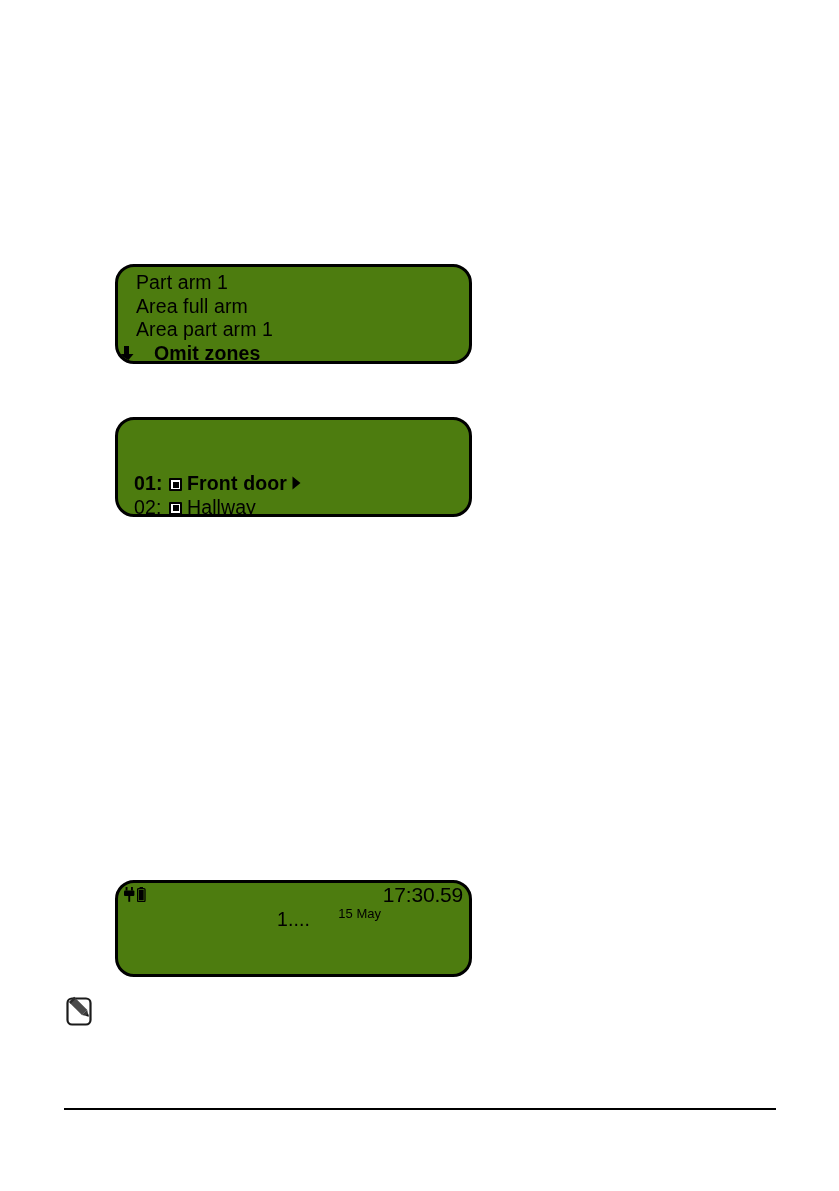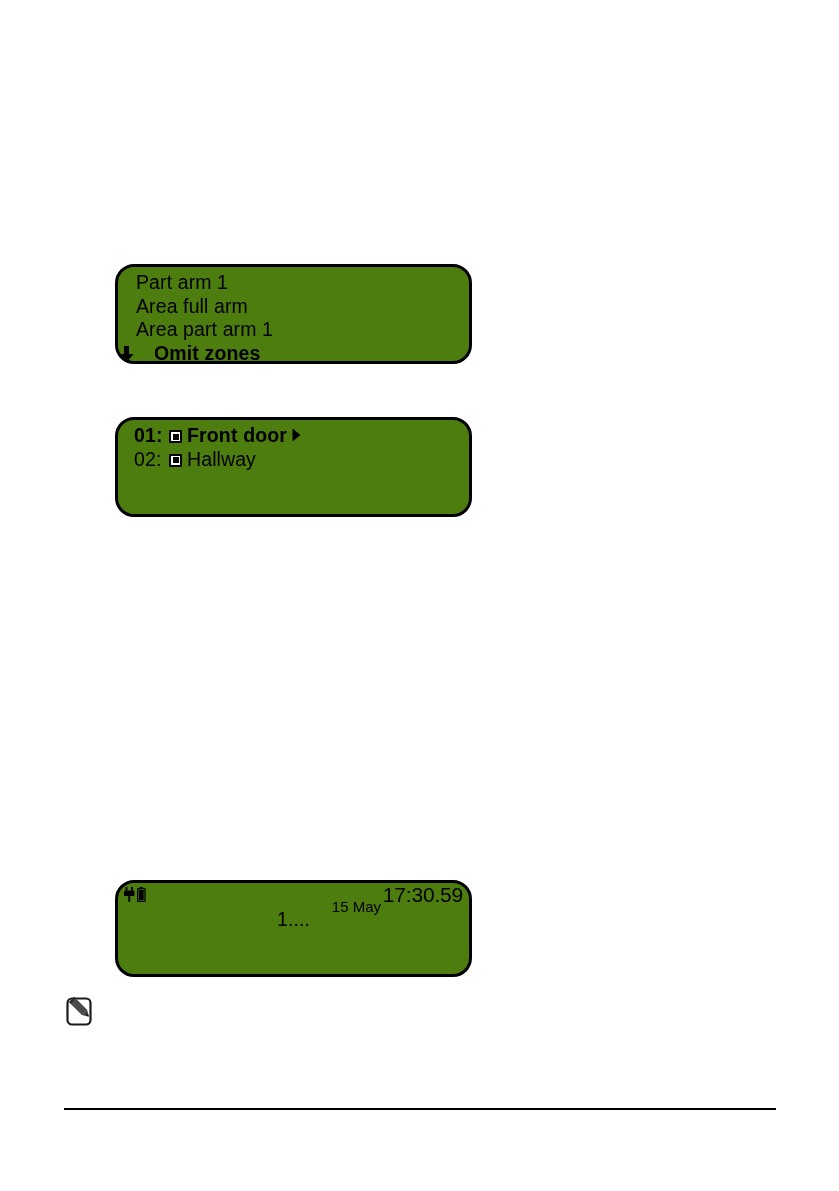--- a/index.html
+++ b/index.html
@@ -112,21 +112,21 @@
     display: inline-block;
     margin: 0 5px 0 1px;
     letter-spacing: 0px;
   }
   .row-arrow {
     display: inline-block;
     margin-left: 5px;
     vertical-align: 0px;
   }
   .row-arrow svg { display: block; }
-  #panel-zones .lcd-row.selected { font-weight: bold; }
+  #panel-zones .lcd-row.selected { font-weight: bold; margin-top: 48px; }
 
   
   #panel-status {
     left: 115px;
     top: 880px;
     width: 357px;
     height: 97px;
   }
   .status-topbar {
     position: relative;
@@ -139,22 +139,22 @@
     left: 6px;
     top: 4px;
     display: flex;
     align-items: center;
     gap: 2px;
   }
   .status-icons svg { display: block; }
   .status-date {
     position: absolute;
     right: 88px;
-    top: 14px;
-    font-size: 15px;
+    top: 21px;
+    font-size: 13px;
     line-height: 19px;
   }
   .status-time {
     position: absolute;
     right: 6px;
     top: 0px;
     font-size: 21px;
     line-height: 23px;
     letter-spacing: -0.2px;
   }

